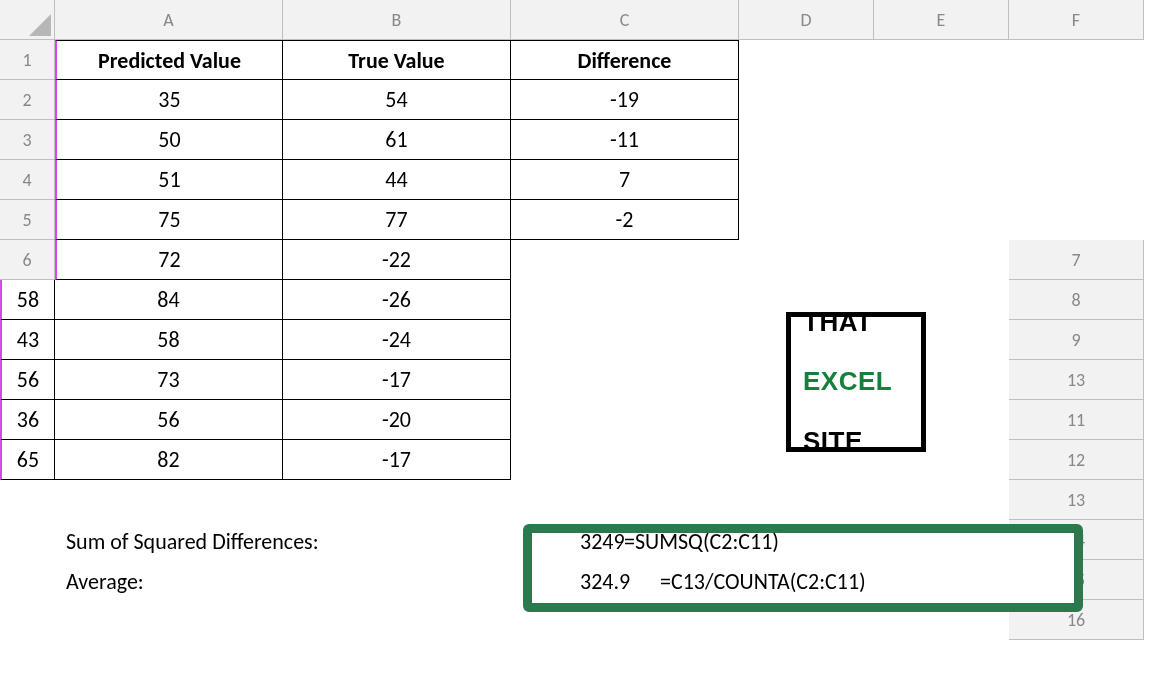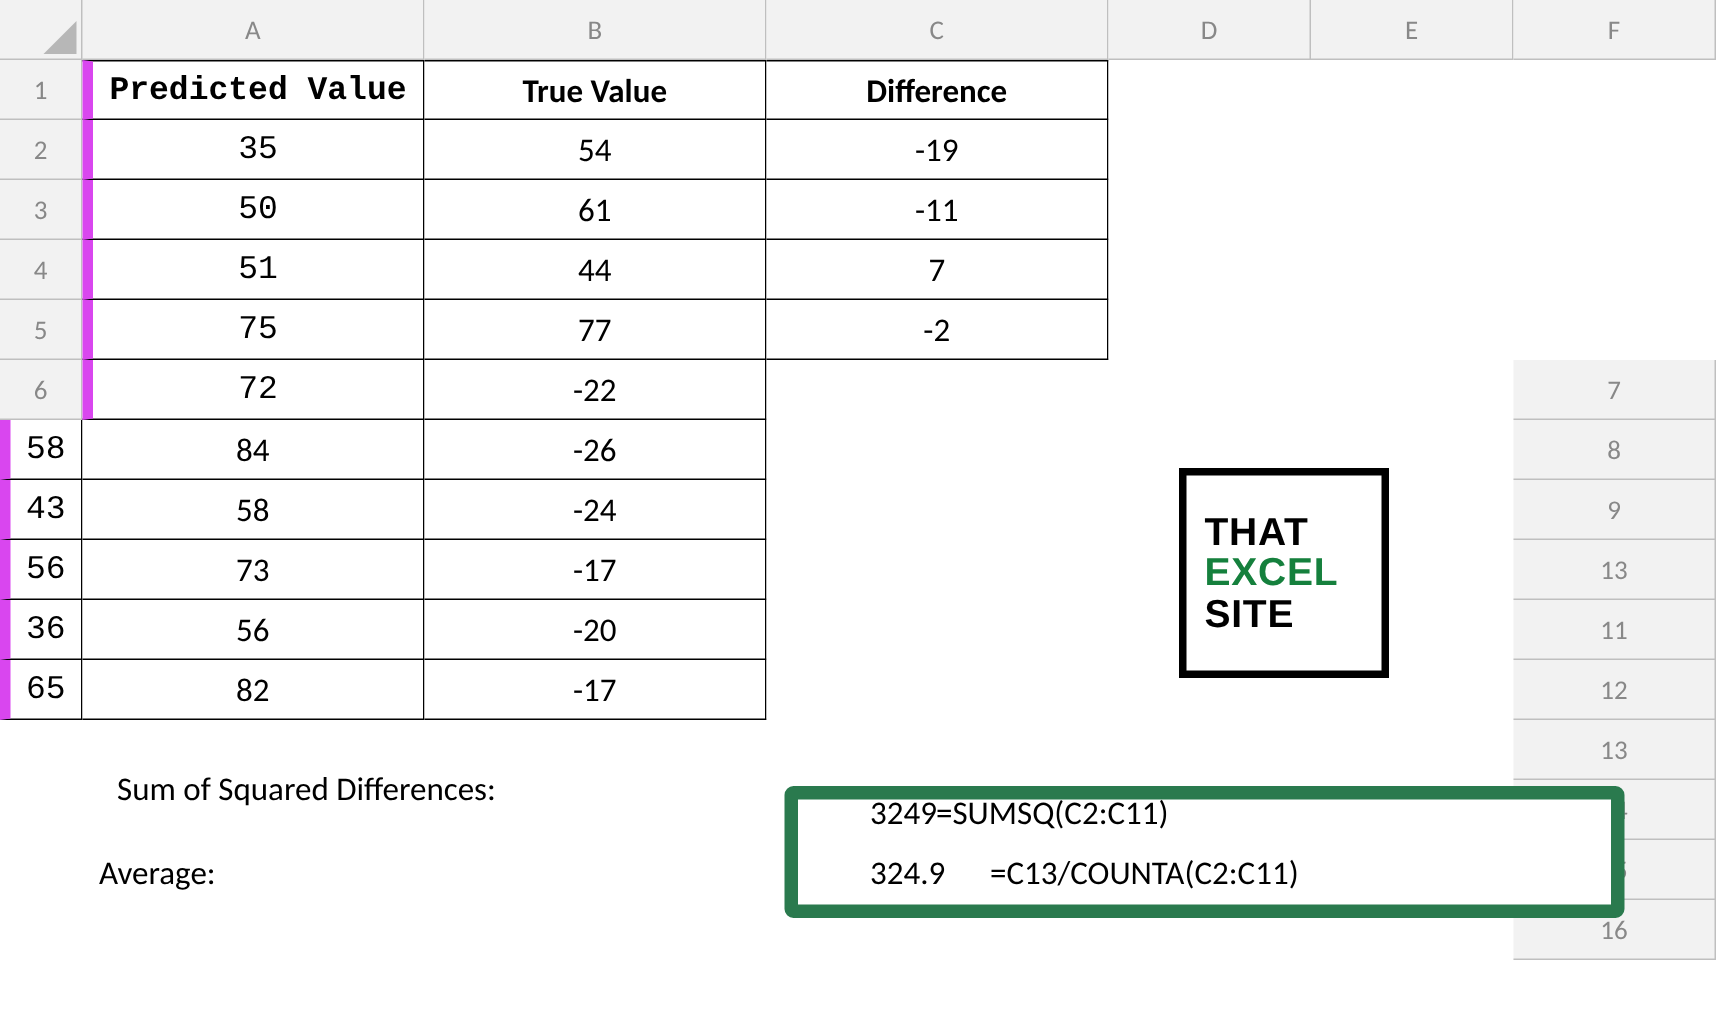--- a/index.html
+++ b/index.html
@@ -58,21 +58,21 @@
     border-style: solid;
     border-width: 0 0 22px 22px;
     border-color: transparent transparent #b7b7b7 transparent;
   }
   .cell {
     justify-content: center;
     border-right: none;
     border-bottom: none;
   }
   .btop    { border-top: 1px solid #000; }
-  .bleft   { border-left: 7px solid #d946ef; font-family: Liberation Mono, monospace; }
+  .bleft   { border-left: 2px solid #d946ef; }
   .bright  { border-right: 1px solid #000; }
   .bbottom { border-bottom: 1px solid #000; }
   .bold { font-weight: 700; }
   .left { justify-content: flex-start; padding-left: 6px; }
   .right { justify-content: flex-end; padding-right: 6px; }
 
   
   .logo {
     position: absolute;
     left: 786px;
@@ -83,20 +83,21 @@
     background: #fff;
     padding: 10px 12px;
     display: flex;
     flex-direction: column;
     justify-content: center;
     font-family: Impact, "Arial Black", sans-serif;
     font-weight: 700;
     font-size: 26px;
     line-height: 1.05;
     letter-spacing: 0.5px;
+    gap: 32px;
   }
   .logo .l2 { color: #15803d; }
 
   
   .greenbox {
     position: absolute;
     left: 523px;
     top: 524px;
     width: 560px;
     height: 88px;
@@ -108,21 +109,21 @@
   }
 
   
   .annot {
     position: absolute;
     font-family: Calibri, Arial, sans-serif;
     font-size: 22px;
     color: #000;
     z-index: 4;
   }
-  .row13text { left: 66px; top: 512px; margin-left: 12px; }
+  .row13text { left: 66px; top: 528px; }
   .row14text { left: 66px; top: 568px; }
   .val13 { left: 580px; top: 528px; }
   .fml13 { left: 624px; top: 528px; }
   .val14 { left: 580px; top: 568px; }
   .fml14 { left: 660px; top: 568px; }
 </style>
 </head>
 <body>
 
 <div class="sheet">

